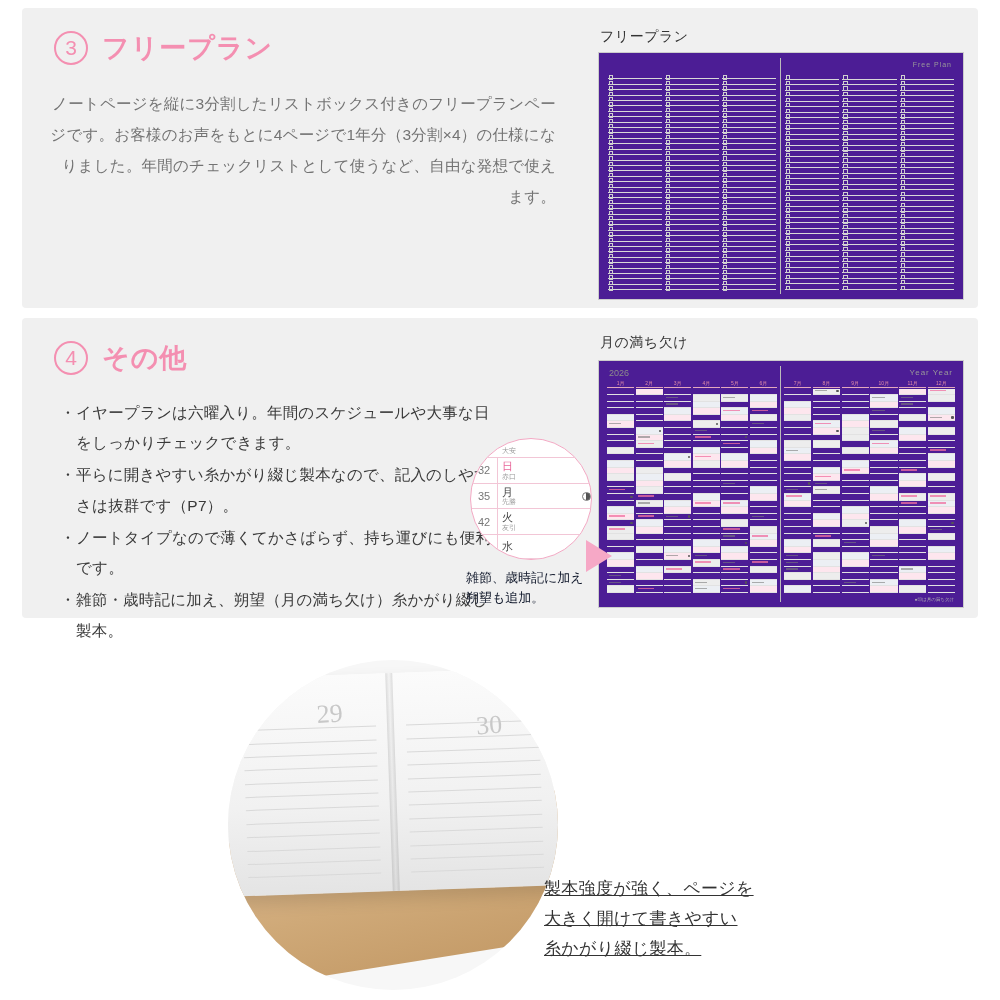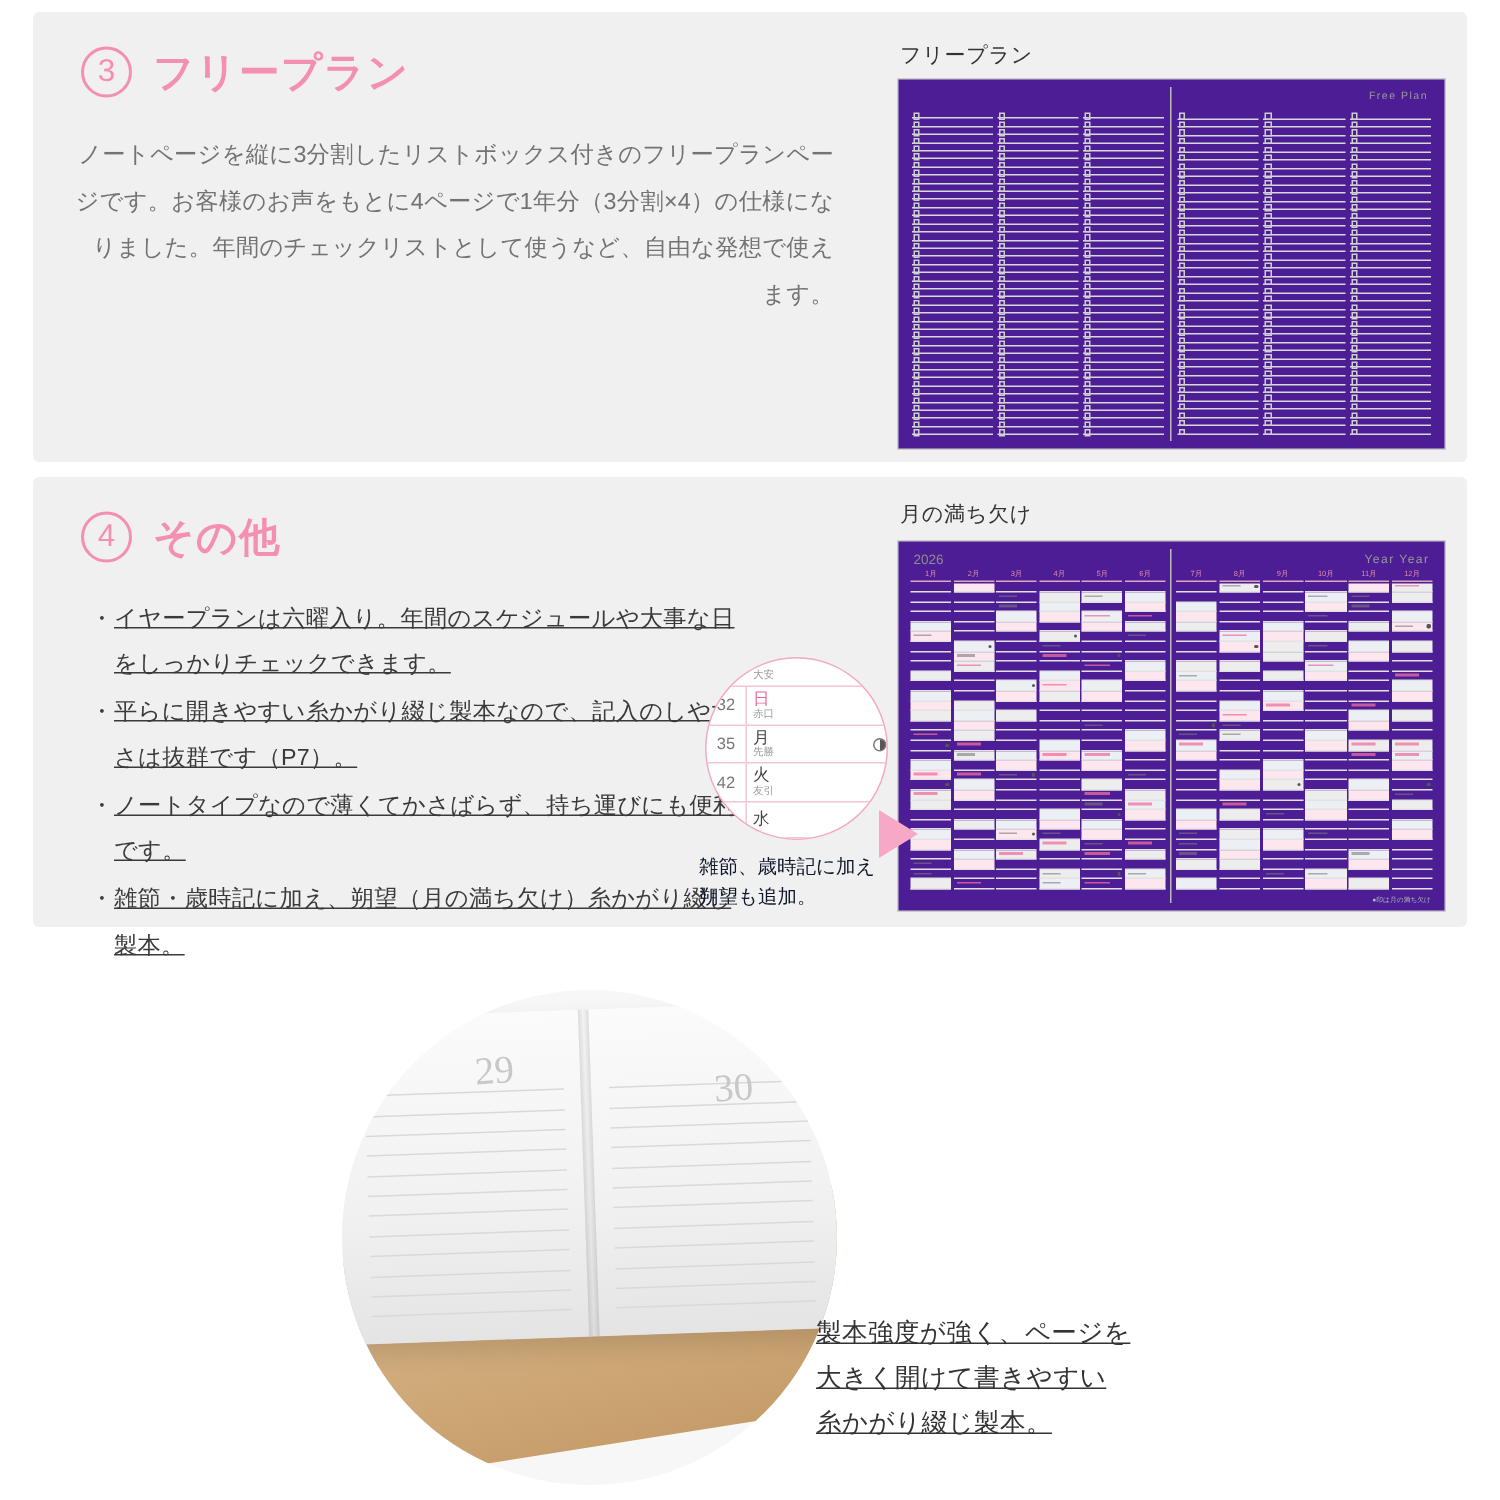--- a/index.html
+++ b/index.html
@@ -72,21 +72,21 @@
   }
   .bullets .li {
     display: flex;
     margin-bottom: 2px;
   }
   .bullets .dot {
     width: 16px;
     flex: 0 0 16px;
     text-align: left;
   }
-  .bullets .txt { flex: 1 1 auto; text-decoration: underline; }
+  .bullets .txt { flex: 1 1 auto; }
 
   
   .fig-cap {
     position: absolute;
     font-size: 14px;
     color: #333;
     letter-spacing: 0.5px;
   }
 
   

